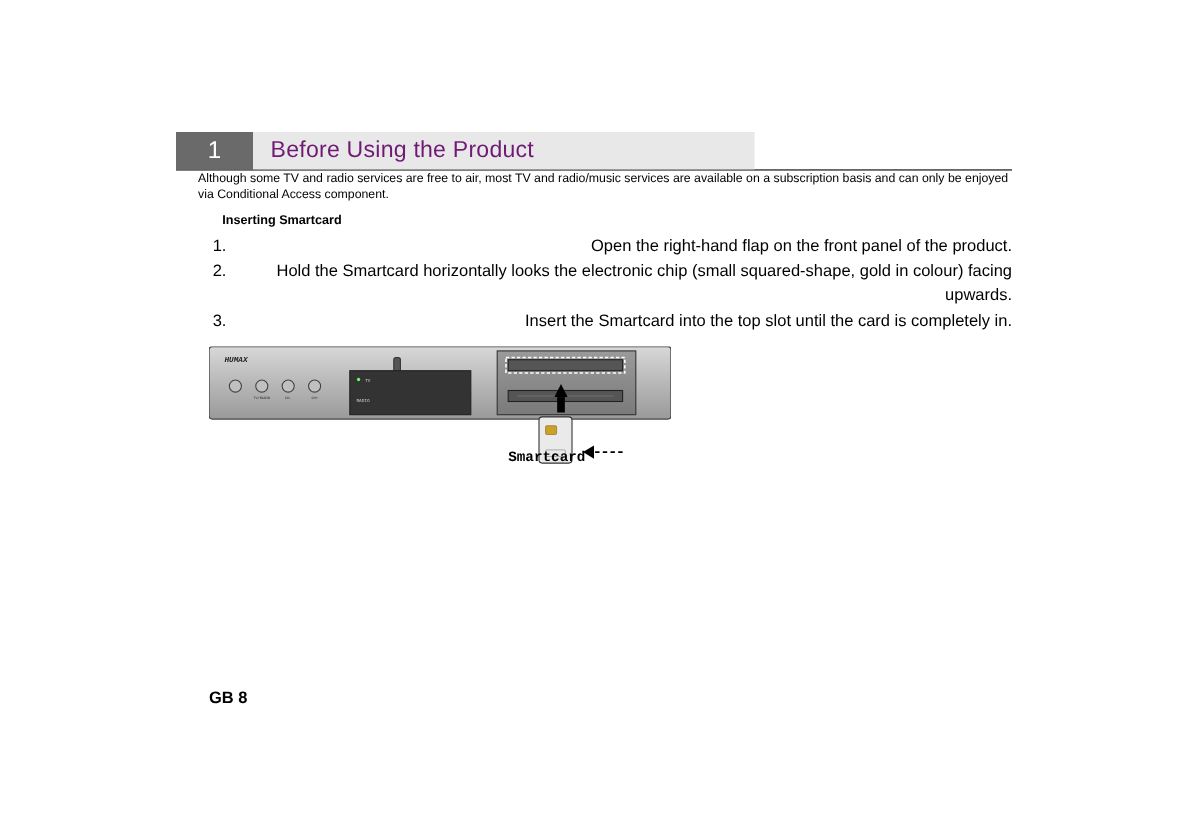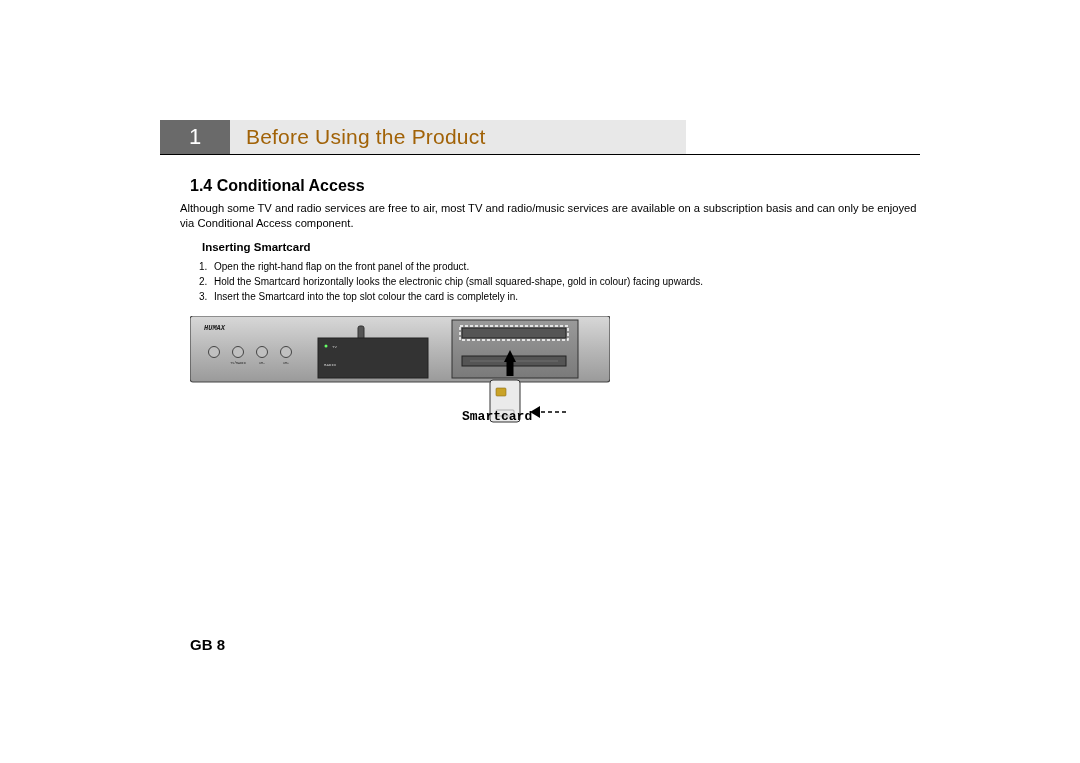--- a/index.html
+++ b/index.html
@@ -28,21 +28,21 @@
     font-size: 22px;
     display: flex;
     align-items: center;
     justify-content: center;
     font-weight: normal;
   }
   .chapter-title-box {
     flex: 0 0 auto;
     width: 440px;
     background: #e8e8e8;
-    color: #a16207;
+    color: #701a75;
     font-size: 21px;
     display: flex;
     align-items: center;
     padding-left: 16px;
     letter-spacing: 0.2px;
   }
   .chapter-tail {
     flex: 1;
   }
   .section-heading {
@@ -56,67 +56,67 @@
     margin: 0 0 10px 20px;
     color: #000;
   }
   .sub-heading {
     font-size: 11.5px;
     font-weight: bold;
     margin: 10px 0 4px 30px;
     padding-left: 12px;
   }
   ol.steps {
-    font-size: 10px;
+    font-size: 15px;
     line-height: 1.5;
     margin: 6px 0 10px 30px;
     padding-left: 20px;
+    text-align: right;
   }
   ol.steps li {
     margin: 0;
     padding-left: 4px;
   }
   .illustration {
     margin: 12px 0 0 30px;
     font-family: Liberation Mono, monospace;
   }
   .device-svg {
     width: 420px;
     height: 116px;
   }
   .page-footer {
     position: absolute;
     left: 190px;
-    bottom: 110px;
+    bottom: 120px;
     font-size: 15px;
     font-weight: bold;
   }
 </style>
 </head>
 <body>
 
 <div class="page">
 
   <div class="chapter-header">
     <div class="chapter-num-box">1</div>
     <div class="chapter-title-box">Before Using the Product</div>
     <div class="chapter-tail"></div>
   </div>
 
-  <div class="section-heading">1.4 Conditional Access</div>
 
   <p class="body-text">Although some TV and radio services are free to air, most TV and radio/music services are available on a subscription basis and can only be enjoyed via Conditional Access component.</p>
 
   <div class="sub-heading">Inserting Smartcard</div>
 
 
   <ol class="steps">
     <li>Open the right-hand flap on the front panel of the product.</li>
     <li>Hold the Smartcard horizontally looks the electronic chip (small squared-shape, gold in colour) facing upwards.</li>
-    <li>Insert the Smartcard into the top slot colour the card is completely in.</li>
+    <li>Insert the Smartcard into the top slot until the card is completely in.</li>
   </ol>
 
   <div class="illustration">
     <svg class="device-svg" viewBox="0 0 420 116">
 
       <defs>
         <linearGradient id="bodyGrad" x1="0" y1="0" x2="0" y2="1">
           <stop offset="0%" stop-color="#d8d8d8"></stop>
           <stop offset="50%" stop-color="#b8b8b8"></stop>
           <stop offset="100%" stop-color="#9a9a9a"></stop>

